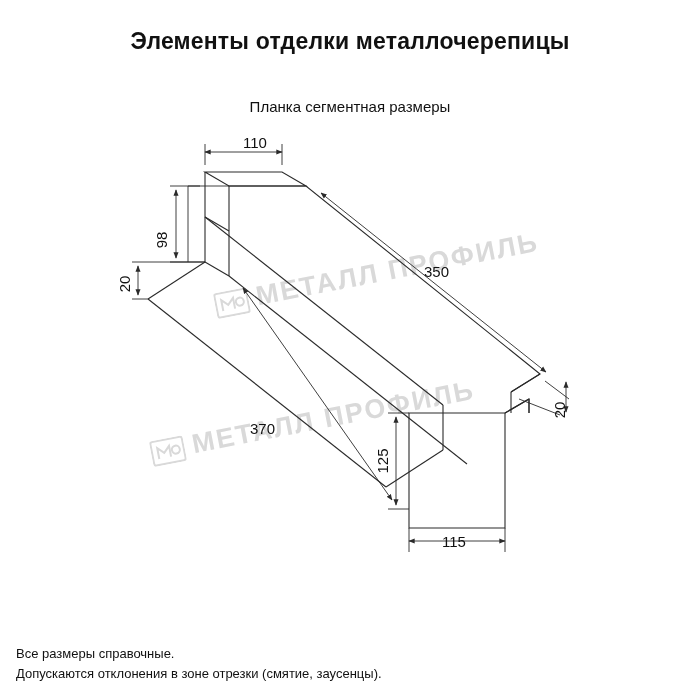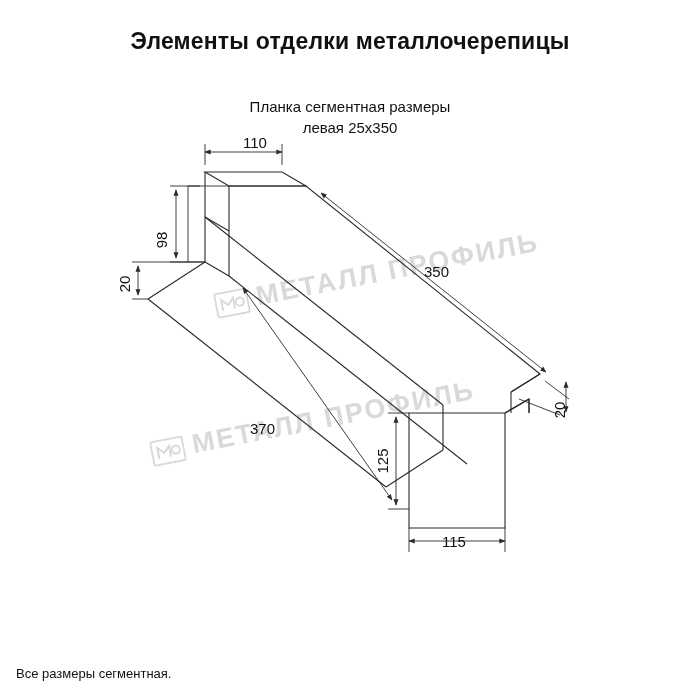--- a/index.html
+++ b/index.html
@@ -85,21 +85,20 @@
 </style>
 </head>
 <body>
 
 <div class="page">
 
   <div class="title">Элементы отделки металлочерепицы</div>
 
   <div class="subtitle">
     <div>Планка сегментная размеры</div>
-    <div>левая 25х350</div>
   </div>
 
   <div class="wm wm1">
     <span class="wm-mark">
       <svg width="34" height="26" viewBox="0 0 34 26">
         <rect x="1" y="1" width="32" height="24" rx="2" fill="none" stroke="#d9d9d9" stroke-width="2"></rect>
         <path d="M7 19 L7 8 L13 14 L19 8 L19 19" fill="none" stroke="#d9d9d9" stroke-width="2"></path>
         <circle cx="25" cy="13" r="4" fill="none" stroke="#d9d9d9" stroke-width="2"></circle>
       </svg>
     </span><span>МЕТАЛЛ ПРОФИЛЬ</span>
@@ -197,16 +196,17 @@
       <text x="130" y="284" text-anchor="middle" transform="rotate(-90 130 284)">20</text>
       <text x="424" y="277">350</text>
       <text x="250" y="434">370</text>
       <text x="565" y="410" text-anchor="middle" transform="rotate(-90 565 410)">20</text>
       <text x="388" y="461" text-anchor="middle" transform="rotate(-90 388 461)">125</text>
       <text x="442" y="547">115</text>
     </g>
   </svg>
 
   <div class="footnotes">
-    <div class="footnote-line">Все размеры сегментная.</div>
+    <div class="footnote-line">Все размеры справочные.</div>
+    <div class="footnote-line">Допускаются отклонения в зоне отрезки (смятие, заусенцы).</div>
   </div>
 
 </div>
 
 </body></html>

